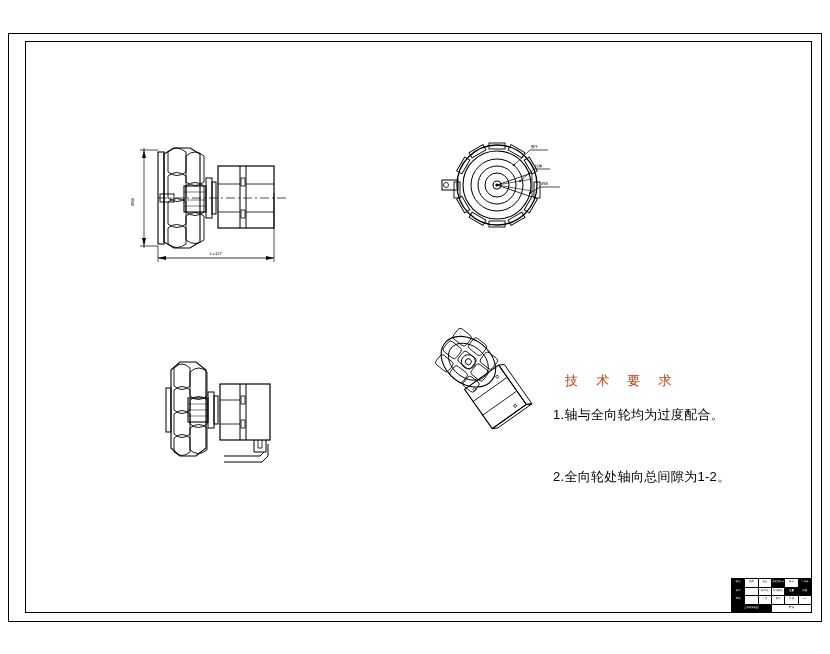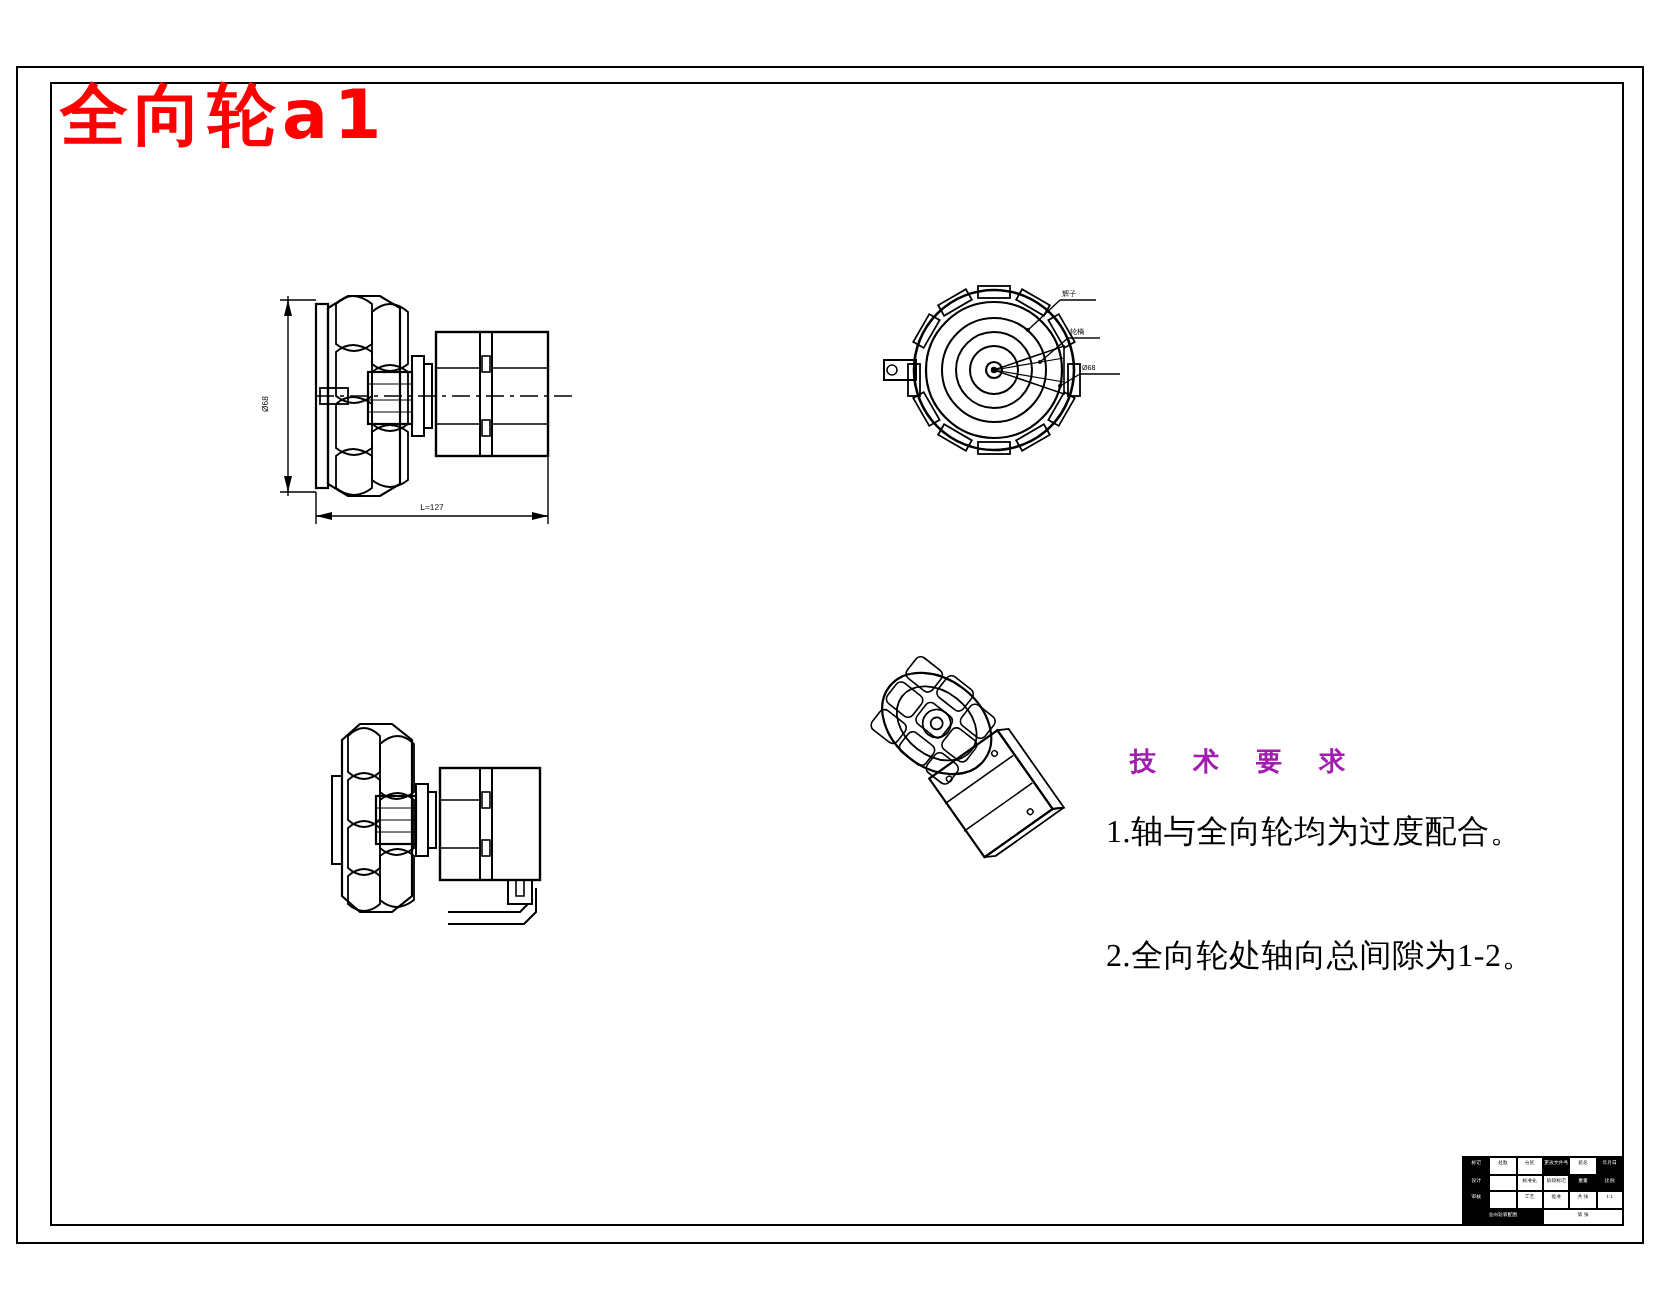--- a/index.html
+++ b/index.html
@@ -6,44 +6,43 @@
   body{width:830px;height:654px;position:relative;overflow:hidden;
        font-family:"Liberation Sans","DejaVu Sans",sans-serif;}
   .sheet{position:absolute;left:0;top:0;width:830px;height:654px;background:#fff;}
   .frame-outer{position:absolute;left:8px;top:33px;width:814px;height:589px;
        border:1.6px solid #000;box-sizing:border-box;}
   .frame-inner{position:absolute;left:25px;top:41px;width:787px;height:572px;
        border:1.4px solid #000;box-sizing:border-box;}
   .dwg-title{position:absolute;left:30px;top:40px;color:#ff0000;
        font-family:"DejaVu Sans",sans-serif;font-size:34px;font-weight:700;
        letter-spacing:3px;line-height:1.1;white-space:nowrap;}
-  .tech-title{position:absolute;left:565px;top:372px;font-size:13px;font-weight:700;
-       letter-spacing:7px;color:#a21caf;white-space:nowrap;
+  .tech-title{position:absolute;left:565px;top:372px;font-size:13px;font-weight:400;
+       letter-spacing:7px;color:#c2410c;white-space:nowrap;
        font-family:"DejaVu Sans",sans-serif;}
-  .tech-item{position:absolute;font-size:16px;color:#000;white-space:nowrap;
-       font-family:Liberation Serif, serif;letter-spacing:0.3px;}
+  .tech-item{position:absolute;font-size:13px;color:#000;white-space:nowrap;
+       font-family:Liberation Sans, sans-serif;letter-spacing:0.3px;}
   .tech-1{left:553px;top:406px;}
   .tech-2{left:553px;top:433px;margin-top:35px;}
   .view{position:absolute;}
   .tb{position:absolute;left:731px;top:578px;width:81px;height:35px;}
   .tb table{border-collapse:collapse;width:81px;height:35px;table-layout:fixed;}
   .tb td{border:0.7px solid #000;padding:0;font-size:2.4px;line-height:1.05;
        color:#000;text-align:center;overflow:hidden;}
   .tb td.dark{background:#000;color:#fff;}
   svg{display:block;overflow:visible;}
 </style>
 </head>
 <body>
 
 <div class="sheet">
 
   <div class="frame-outer"></div>
   <div class="frame-inner"></div>
 
-  <div class="dwg-title">全向轮a1</div>
 
   <div class="view" style="left:128px;top:138px;width:180px;height:130px;">
     <svg width="180" height="130" viewBox="0 0 180 130">
       <g stroke="#000" fill="none" stroke-width="1">
 
         <line x1="16" y1="10" x2="16" y2="110" stroke-width="0.7"></line>
         <line x1="12" y1="12" x2="30" y2="12" stroke-width="0.7"></line>
         <line x1="12" y1="108" x2="30" y2="108" stroke-width="0.7"></line>
         <polygon points="16,12 14,20 18,20" fill="#000" stroke="none"></polygon>
         <polygon points="16,108 14,100 18,100" fill="#000" stroke="none"></polygon>

